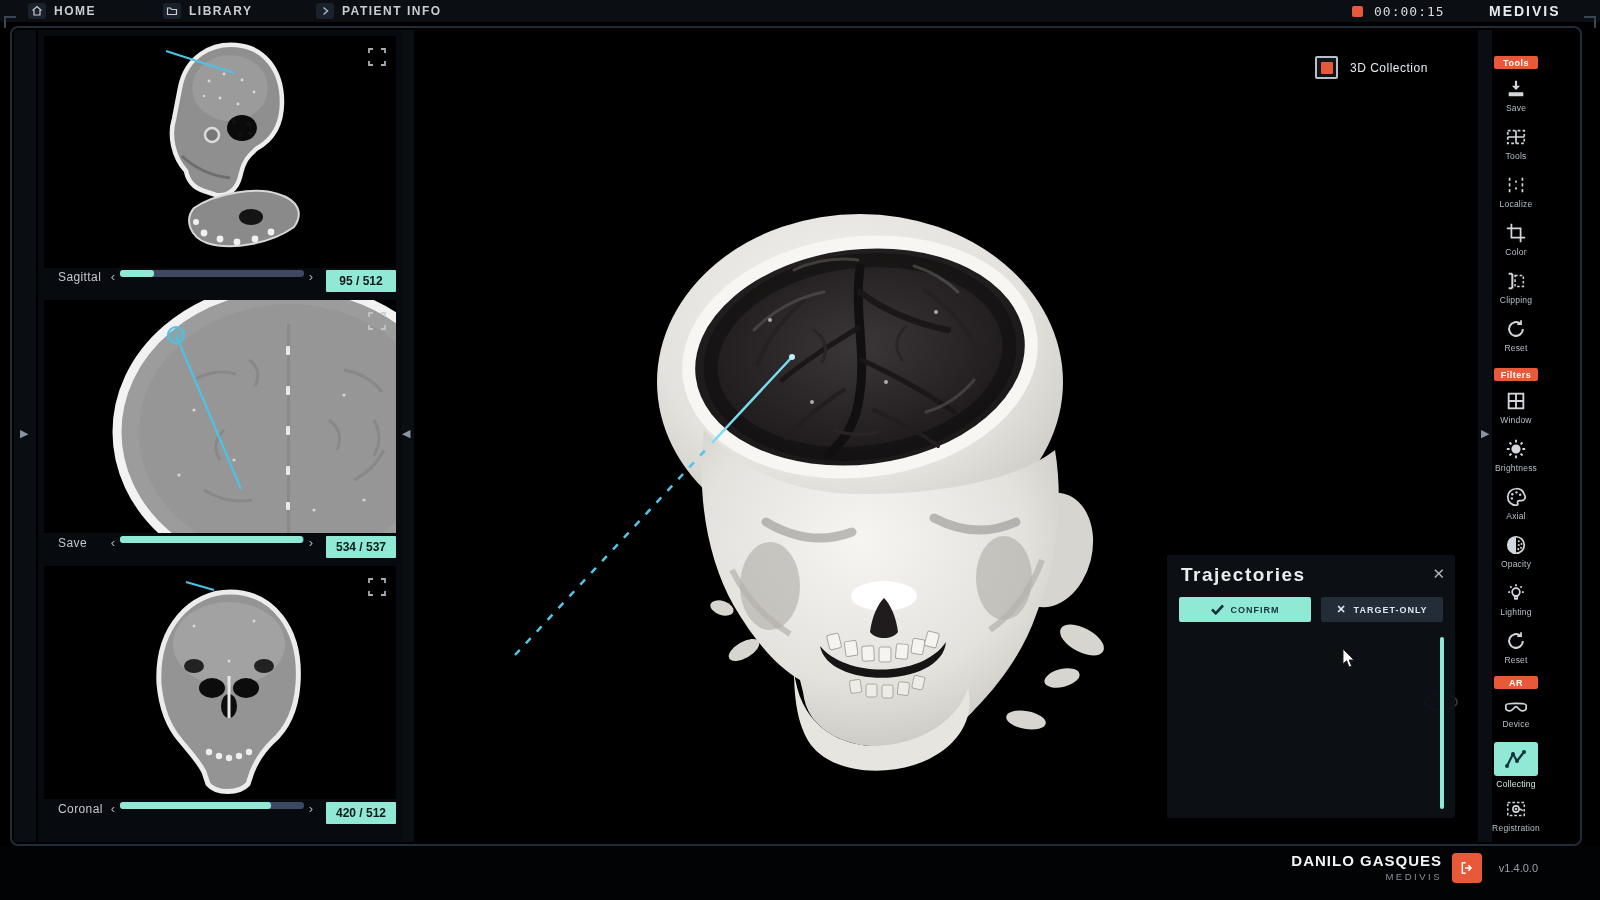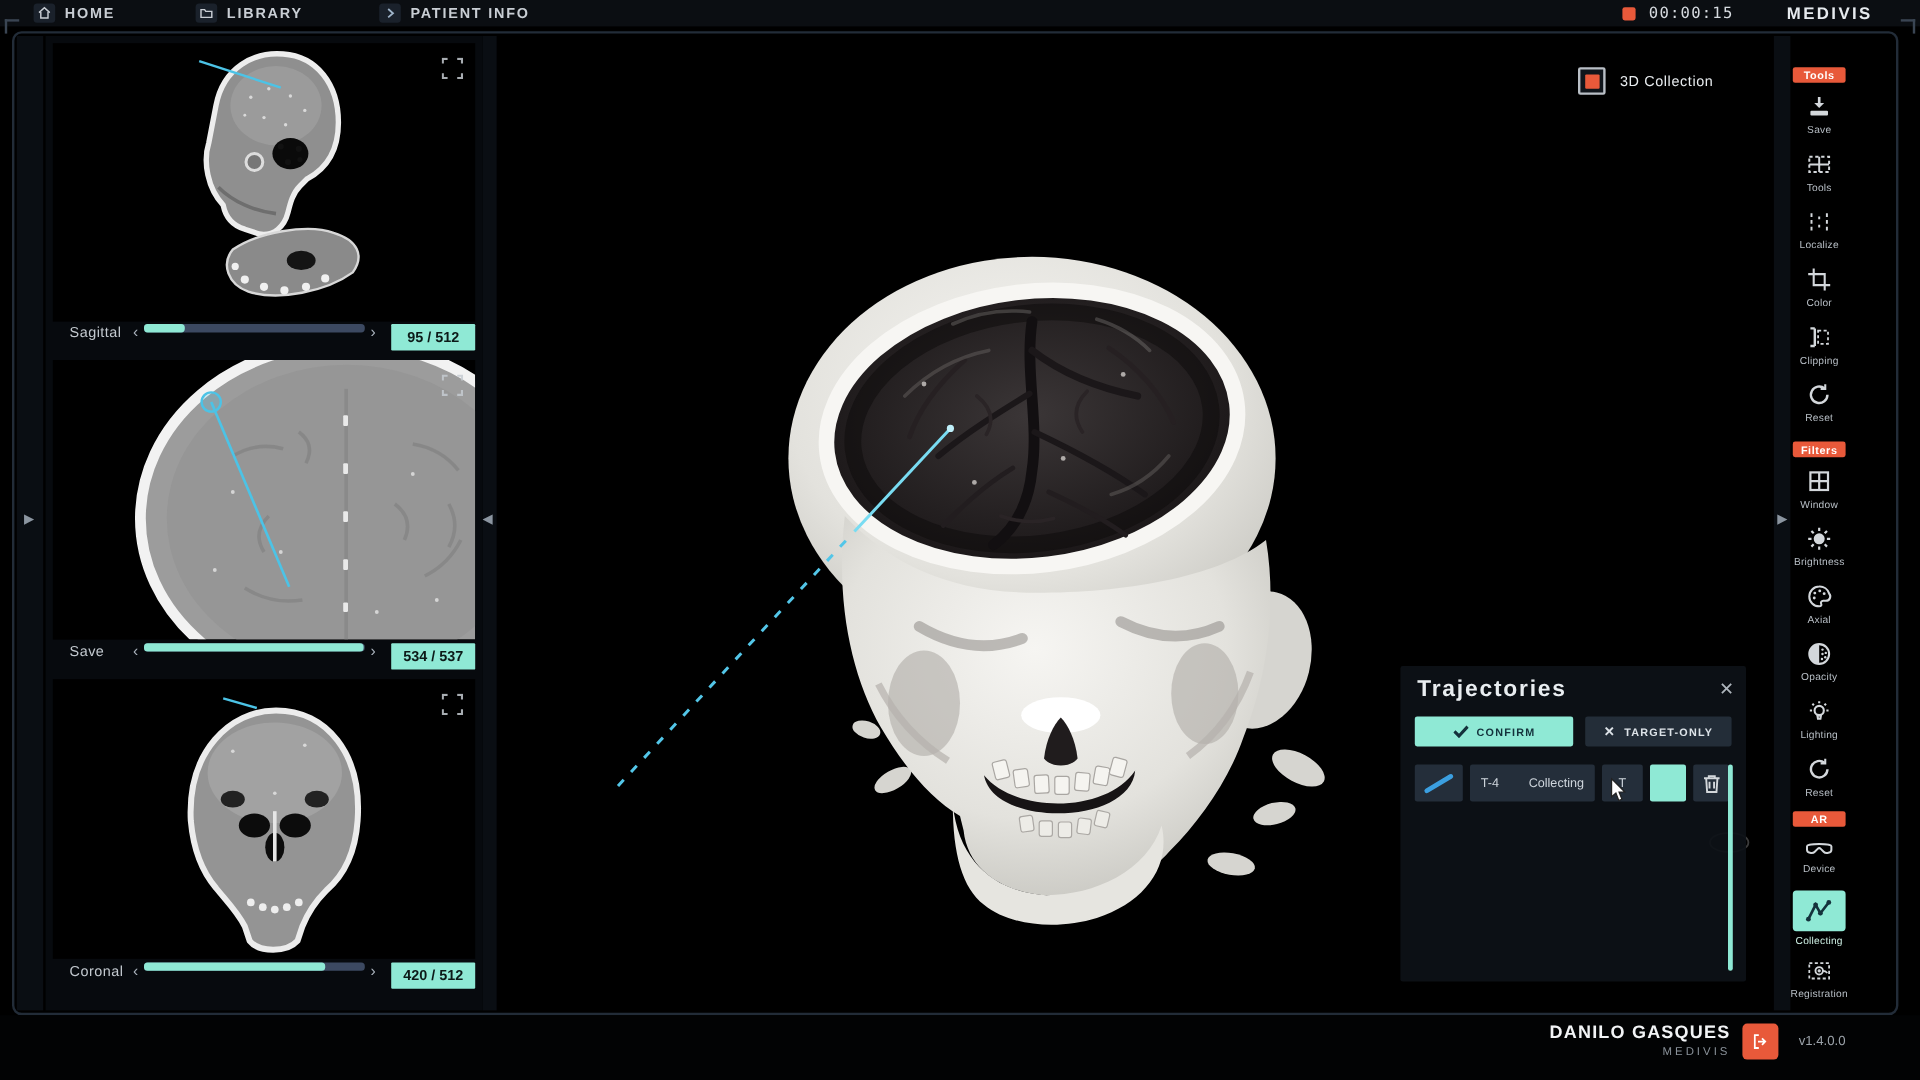--- a/index.html
+++ b/index.html
@@ -379,41 +379,20 @@
   <div class="traj-btn" id="btn-confirm">
     <svg width="13" height="11" viewBox="0 0 13 11" fill="none" stroke="#14323C" stroke-width="2.6">
         <path d="M1 5.5 4.8 9.3 12 1.5"></path>
       </svg>
     <span>CONFIRM</span>
   </div>
   <div class="traj-btn" id="btn-target">
     <span style="font-size:11px">✕</span>
     <span>TARGET-ONLY</span>
   </div>
-  <div id="traj-row">
-    <div class="cell" id="cell-swatch">
-      <svg width="26" height="18" viewBox="0 0 26 18">
-          <line x1="3" y1="15" x2="23" y2="3" stroke="#3B9FE0" stroke-width="4" stroke-linecap="round"></line>
-        </svg>
-    </div>
-    <div class="cell" id="cell-name">
-      <span>T-4</span>
-      <span>Collecting</span>
-    </div>
-    <div class="cell" id="cell-target">
-      <span>T</span>
-    </div>
-    <div class="cell" id="cell-color"></div>
-    <div class="cell" id="cell-trash">
-      <svg width="15" height="16" viewBox="0 0 15 16" fill="none" stroke="#D3D7DB" stroke-width="1.6">
-        <path d="M1 3.5h13M5 3.5V1.8h5v1.7M2.8 3.5 3.6 15h7.8l.8-11.5"></path>
-          <path d="M5.6 6.5v5.5M9.4 6.5v5.5"></path>
-      </svg>
-    </div>
-  </div>
   <div id="traj-scroll"></div>
 </div>
 
 <div id="sidebar">
   <div class="sb-header" style="top:10px">Tools</div>
   <div class="sb-item" style="top:32px">
     <svg width="22" height="22" viewBox="0 0 24 24">
         <path d="M12 3v8" stroke="#D3D7DB" stroke-width="2.4"></path>
         <path d="M7.5 8.5 12 13l4.5-4.5z" fill="#D3D7DB"></path>
         <rect x="4" y="15.5" width="16" height="4.5" rx="1" fill="#D3D7DB"></rect>

